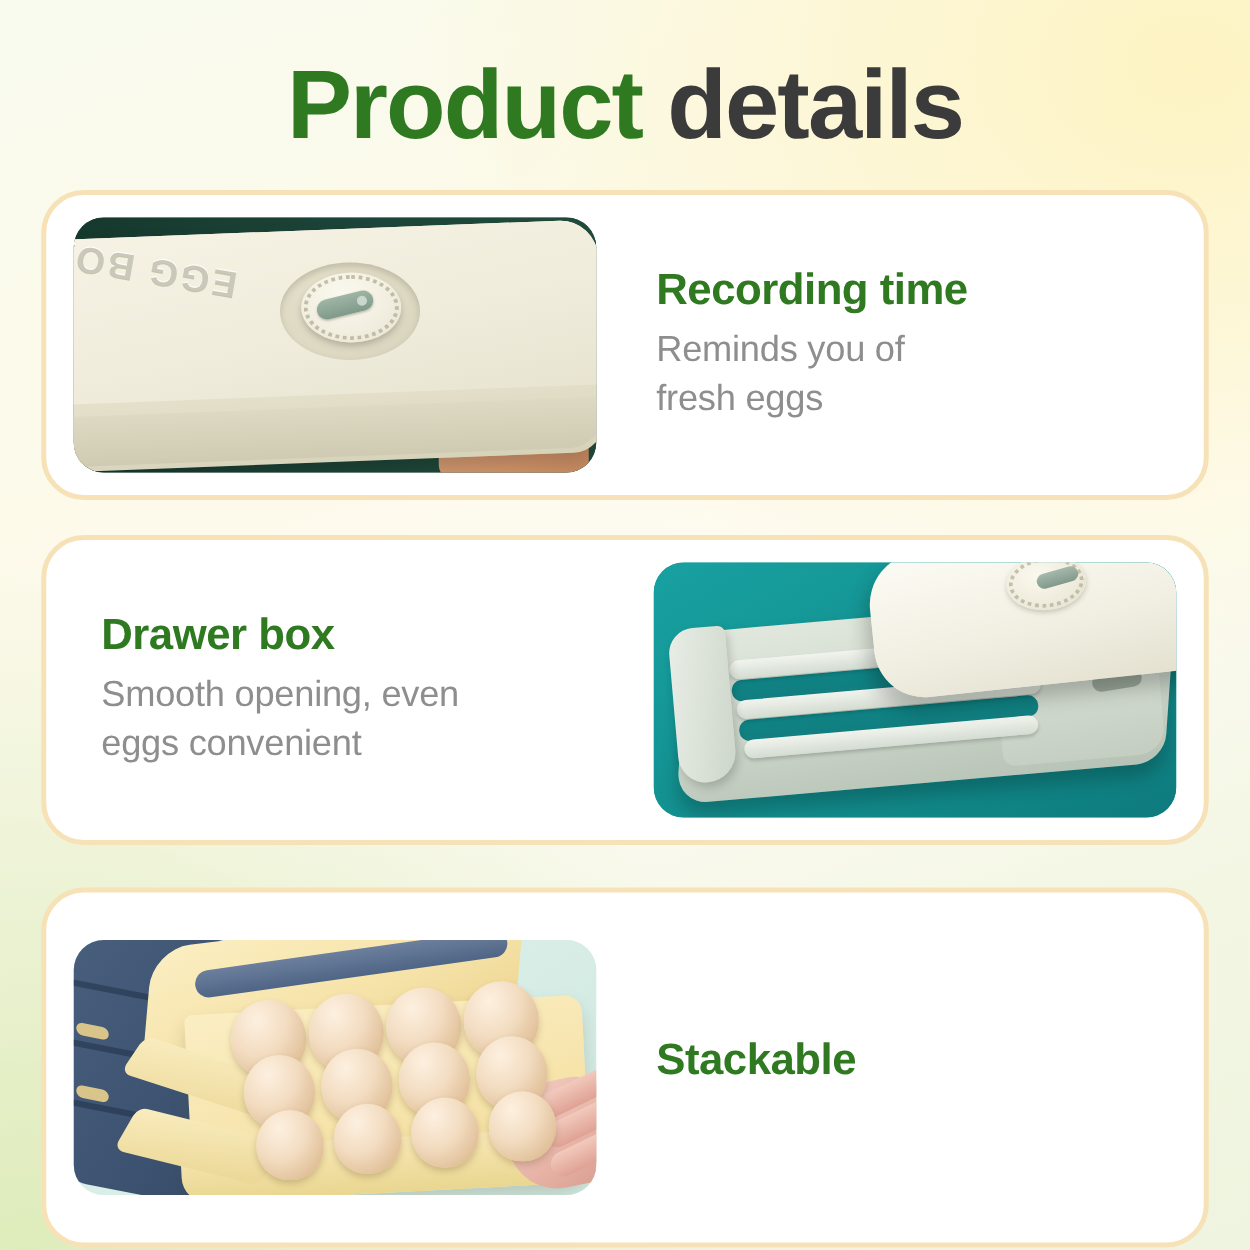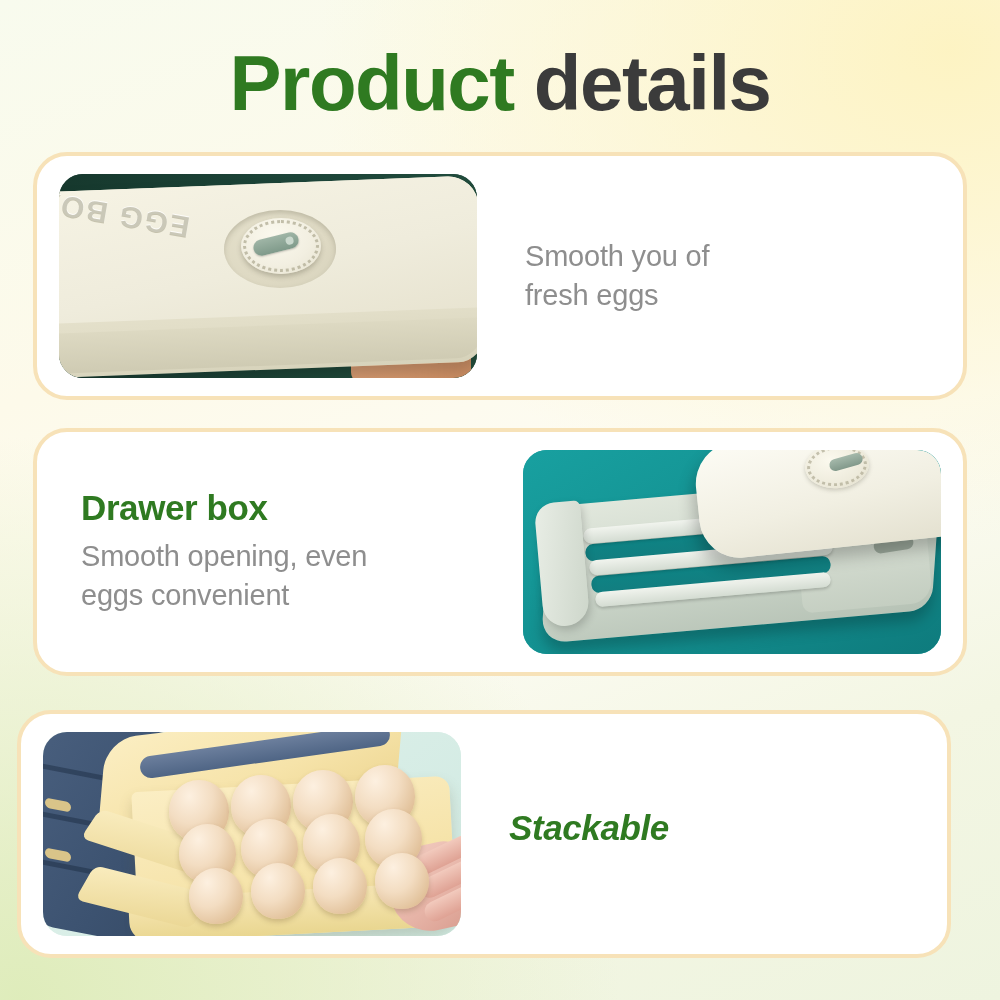--- a/index.html
+++ b/index.html
@@ -44,21 +44,21 @@
     position: absolute;
     background: #ffffff;
     border: 4px solid #f7e2b8;
     border-radius: 34px;
     overflow: hidden;
     display: flex;
     align-items: center;
   }
   .card.c1 { left: 33px; top: 152px; width: 934px; height: 248px; }
   .card.c2 { left: 33px; top: 428px; width: 934px; height: 248px; }
-  .card.c3 { left: 17px; top: 710px; width: 934px; height: 248px; font-style: italic; }
+  .card.c3 { left: 33px; top: 710px; width: 934px; height: 288px; }
 
   .card.reverse { flex-direction: row-reverse; gap: 22px; }
 
   
   .photo {
     position: relative;
     width: 418px;
     height: 204px;
     margin: 0 22px;
     border-radius: 24px;
@@ -403,21 +403,22 @@
       <div class="lid">
         <div class="lid-top"></div>
         <div class="lid-edge"></div>
         <div class="emboss">EGG BOX</div>
       </div>
       <div class="dial-recess"></div>
       <div class="dial"></div>
       <div class="pointer"></div>
     </div>
     <div class="text-block">
-      <div class="feat-desc">Smooth you of
+      <div class="feat-title">Recording time</div>
+      <div class="feat-desc">Reminds you of
 fresh eggs</div>
     </div>
   </div>
 
   <div class="card c2 reverse">
     <div class="photo ph2">
       <div class="tealbg"></div>
       <div class="body"></div>
       <div class="rail"></div>
       <div class="gap g1"></div>

